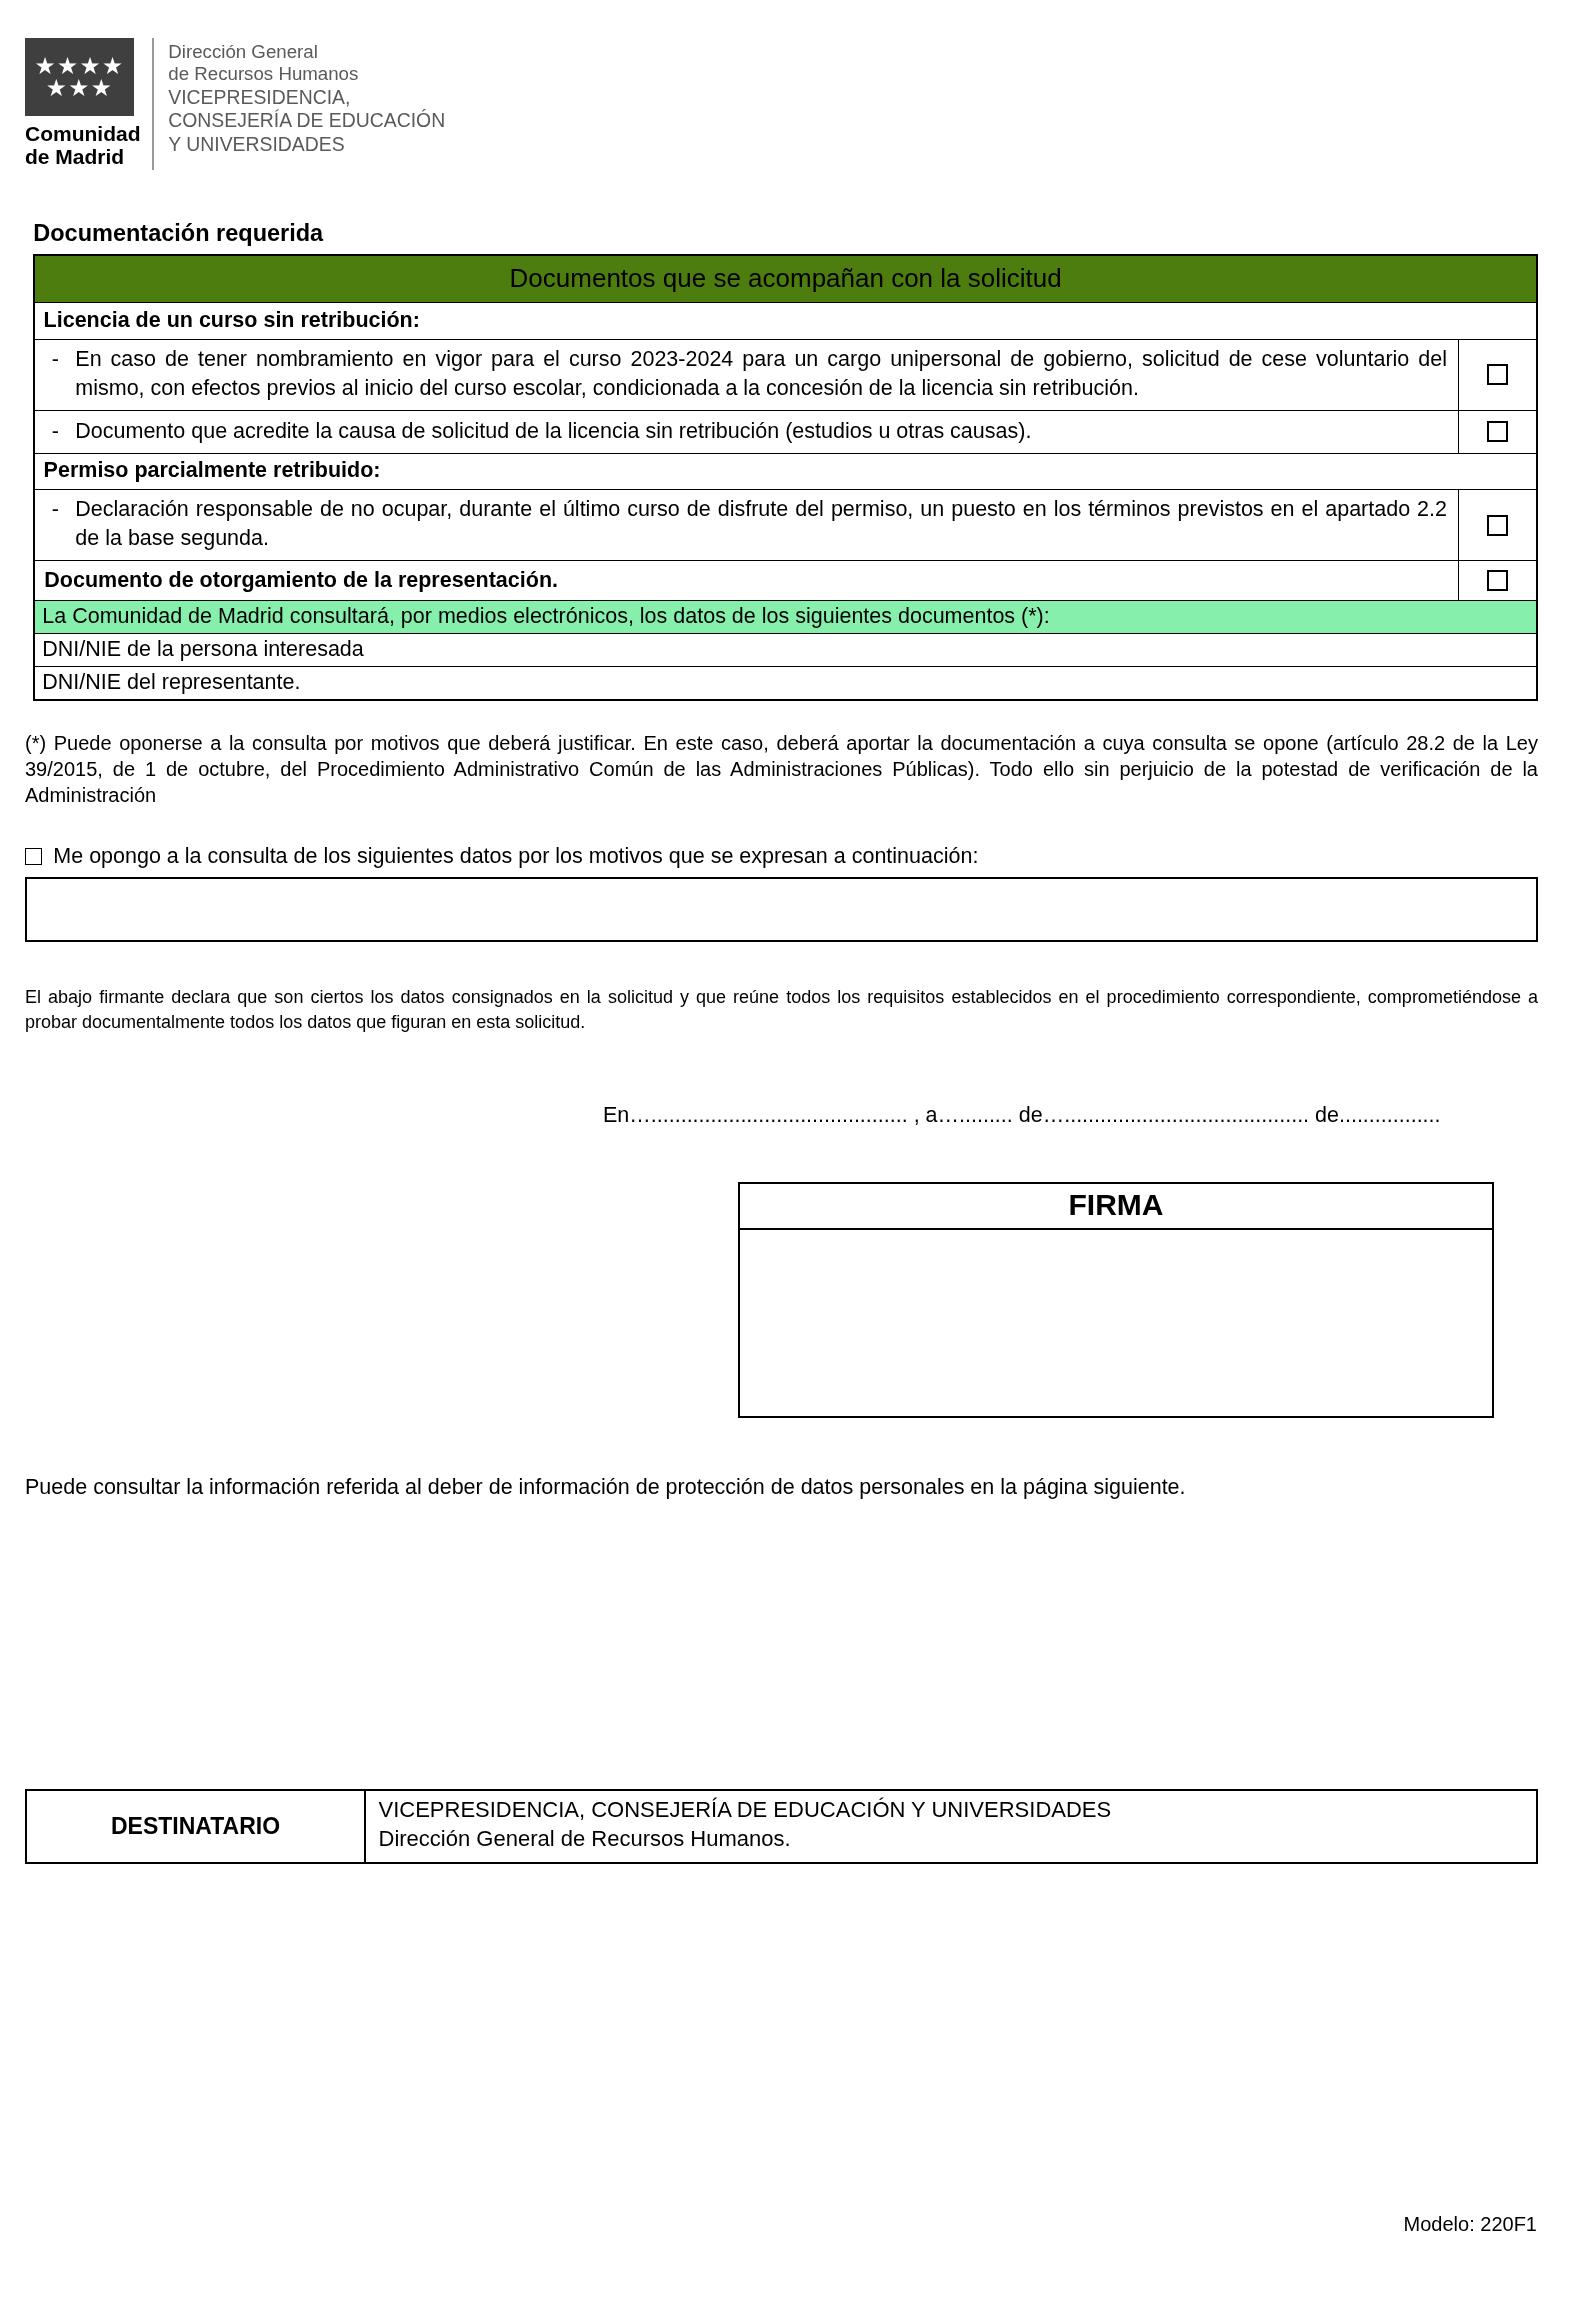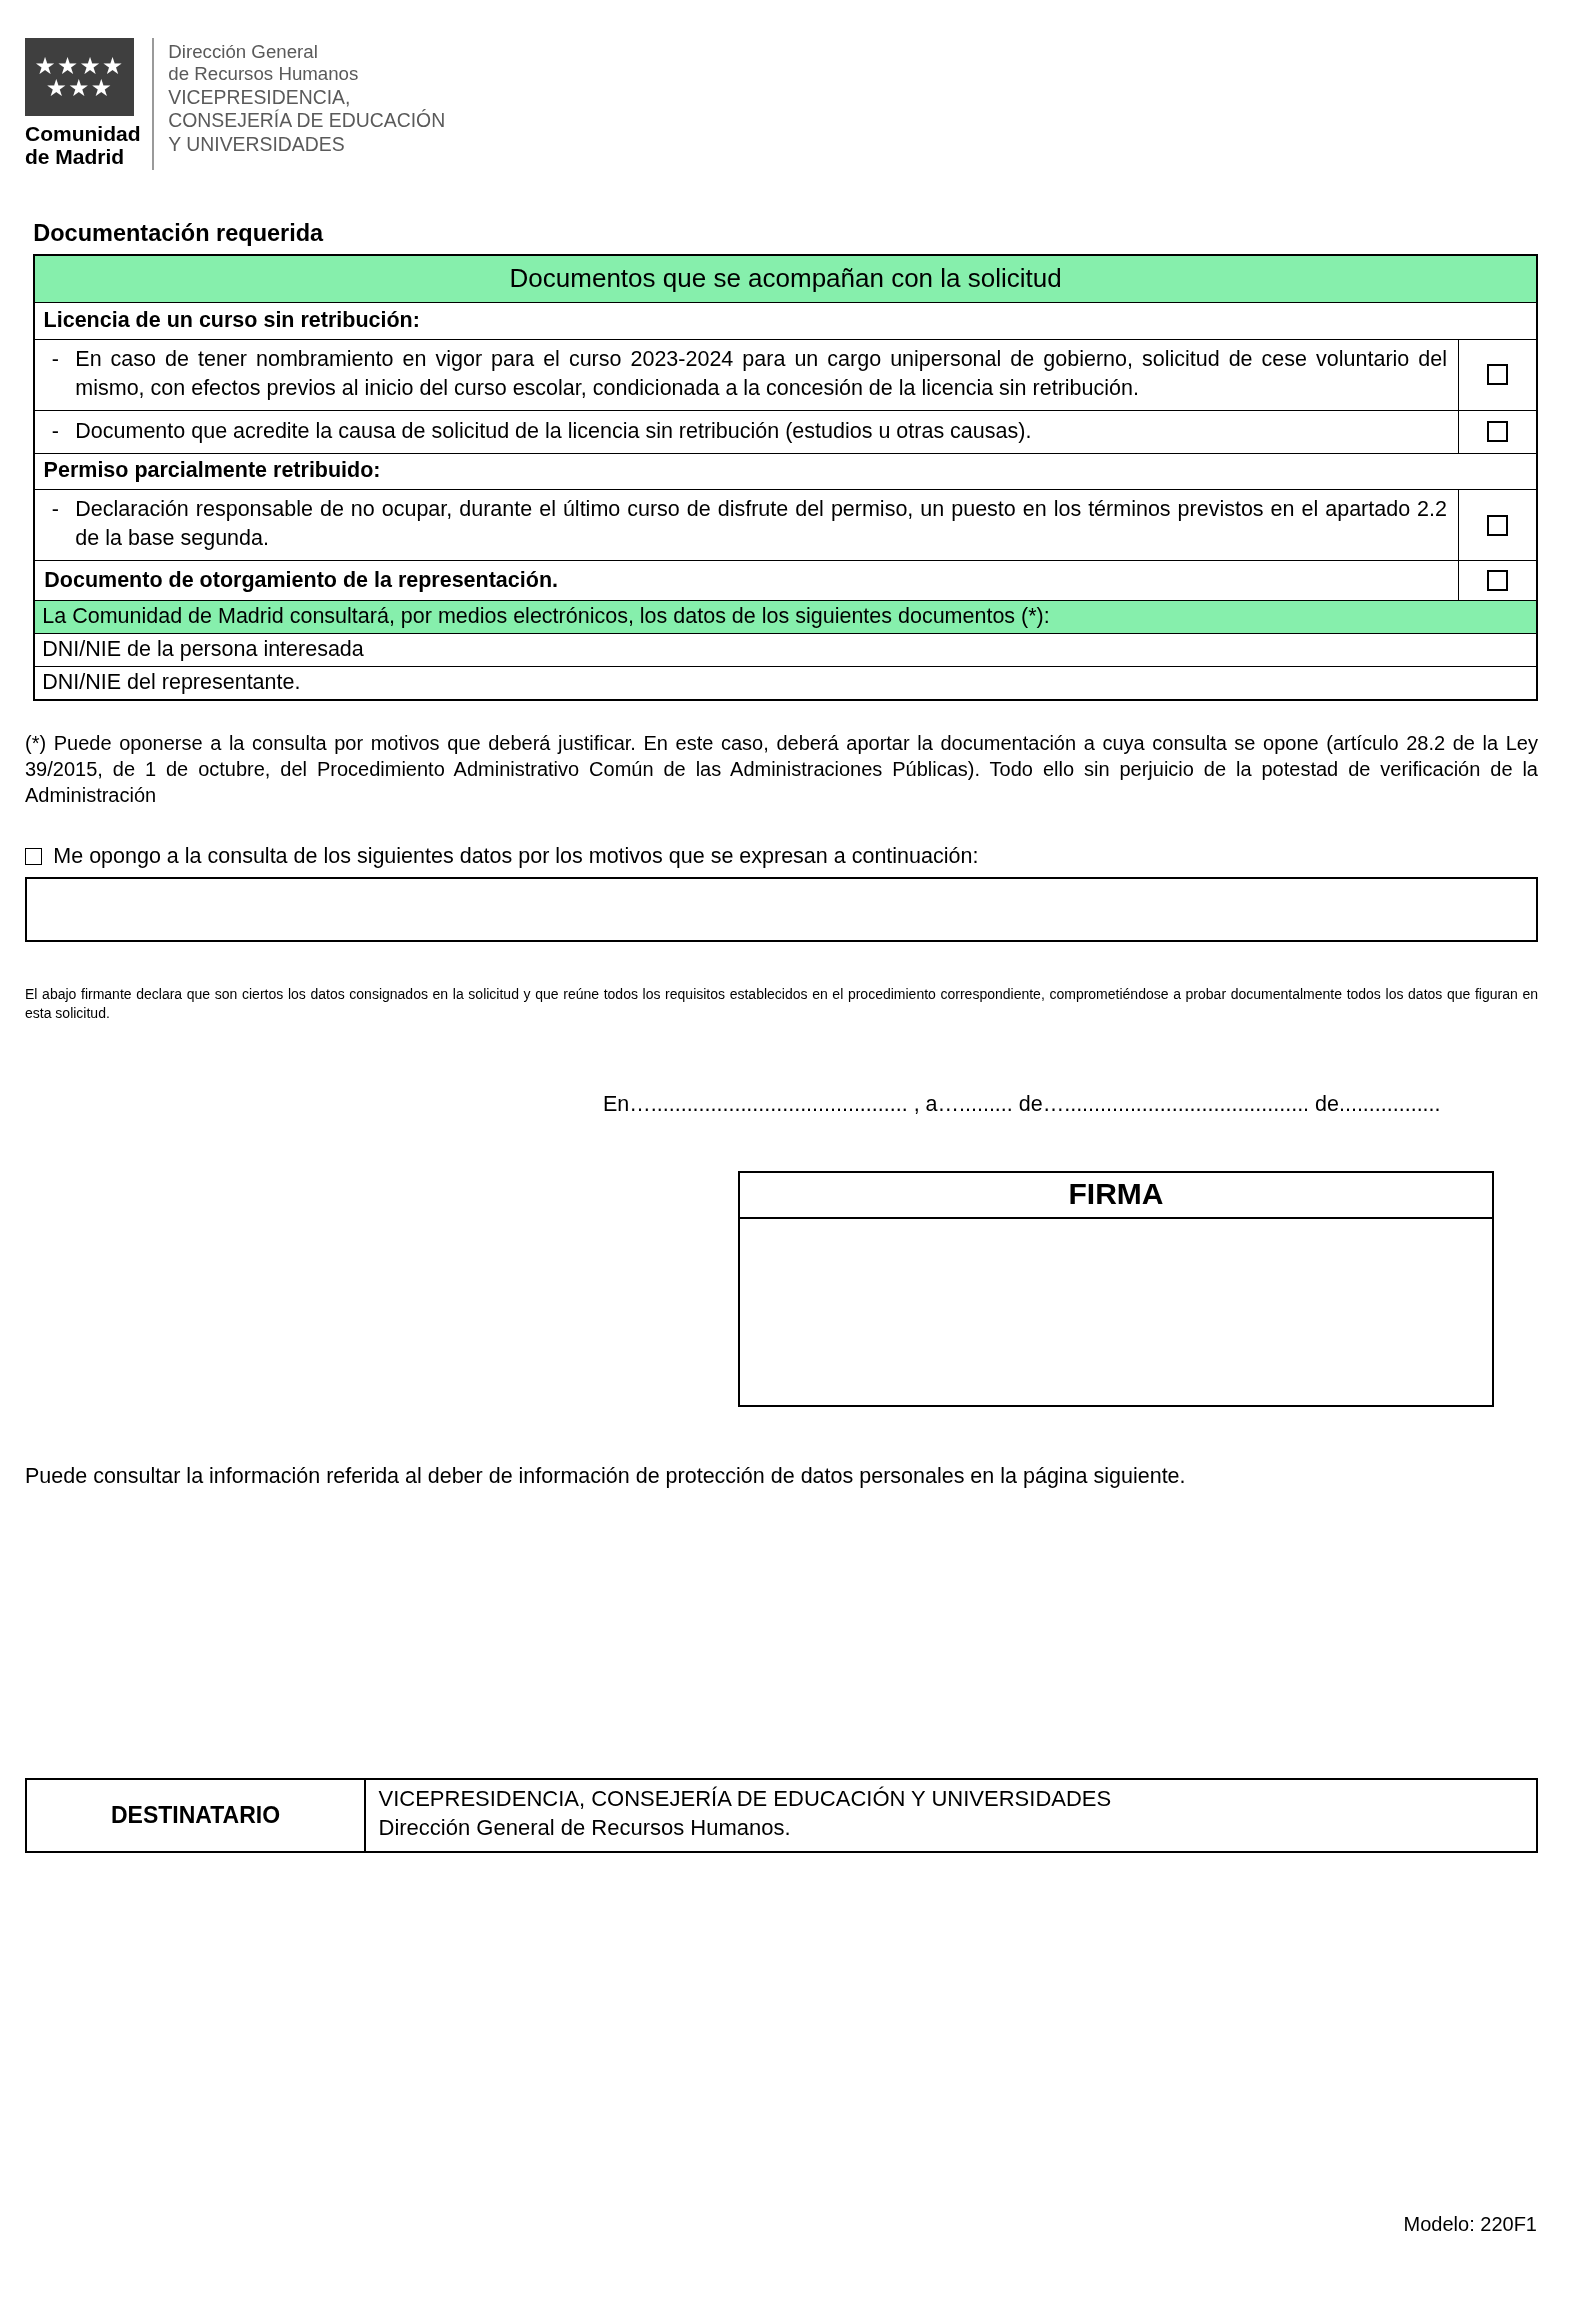--- a/index.html
+++ b/index.html
@@ -27,21 +27,21 @@
   .dept .d2 { font-size:19.4px; line-height:1.22; margin-top:0; }
 
   
   .sec-title { font-weight:bold; font-size:23.5px; margin:50px 0 7px 8.3px; }
 
   
   .doc-table { border:2.8px solid #000; margin-left:8.3px; }
   .trow { display:flex; align-items:stretch; }
   .trow + .trow { border-top:1.4px solid #000; }
   .thead {
-    background:#86efac; justify-content:center; font-size:26px;
+    background:#4d7c0f; justify-content:center; font-size:26px;
     padding:7px 0 8.3px 0;
   }
   .row-section { font-weight:bold; font-size:21.5px; padding:4.8px 8.3px 5.5px 8.3px; }
   .cell-text { flex:1; display:flex; padding:5.5px 0 7px 0; font-size:21.5px; line-height:1.35; }
   .dash { width:40px; text-align:center; flex-shrink:0; }
   .itxt { flex:1; text-align:justify; padding-right:11px; }
   .bold-itxt { font-weight:bold; padding-left:9px; }
   .cell-check {
     width:78px; border-left:1.4px solid #000; flex-shrink:0;
     display:flex; align-items:center; justify-content:center;
@@ -59,21 +59,21 @@
 
   
   .oppose-line { margin-top:36px; font-size:21.5px; display:flex; align-items:center; }
   .small-box {
     display:inline-block; width:17.3px; height:17.3px; border:1.4px solid #000;
     margin-right:11px; flex-shrink:0; background:#fff;
   }
   .oppose-box { margin-top:8.3px; height:65px; border:2.8px solid #000; background:#fff; }
 
   
-  .declaration { margin-top:43px; font-size:14px; line-height:1.35; text-align:justify; }
+  .declaration { margin-top:43px; font-size:18px; line-height:1.35; text-align:justify; }
 
   
   .date-line { margin-top:69px; margin-left:578px; font-size:21.5px; }
 
   
   .firma-box { margin-top:54px; margin-left:713px; width:756px; border:2.8px solid #000; }
   .firma-head { font-weight:bold; font-size:30px; padding:4.2px 9.7px 5.5px 9.7px; border-bottom:2.1px solid #000;text-align:center; }
   .firma-area { height:186px; }
 
   

